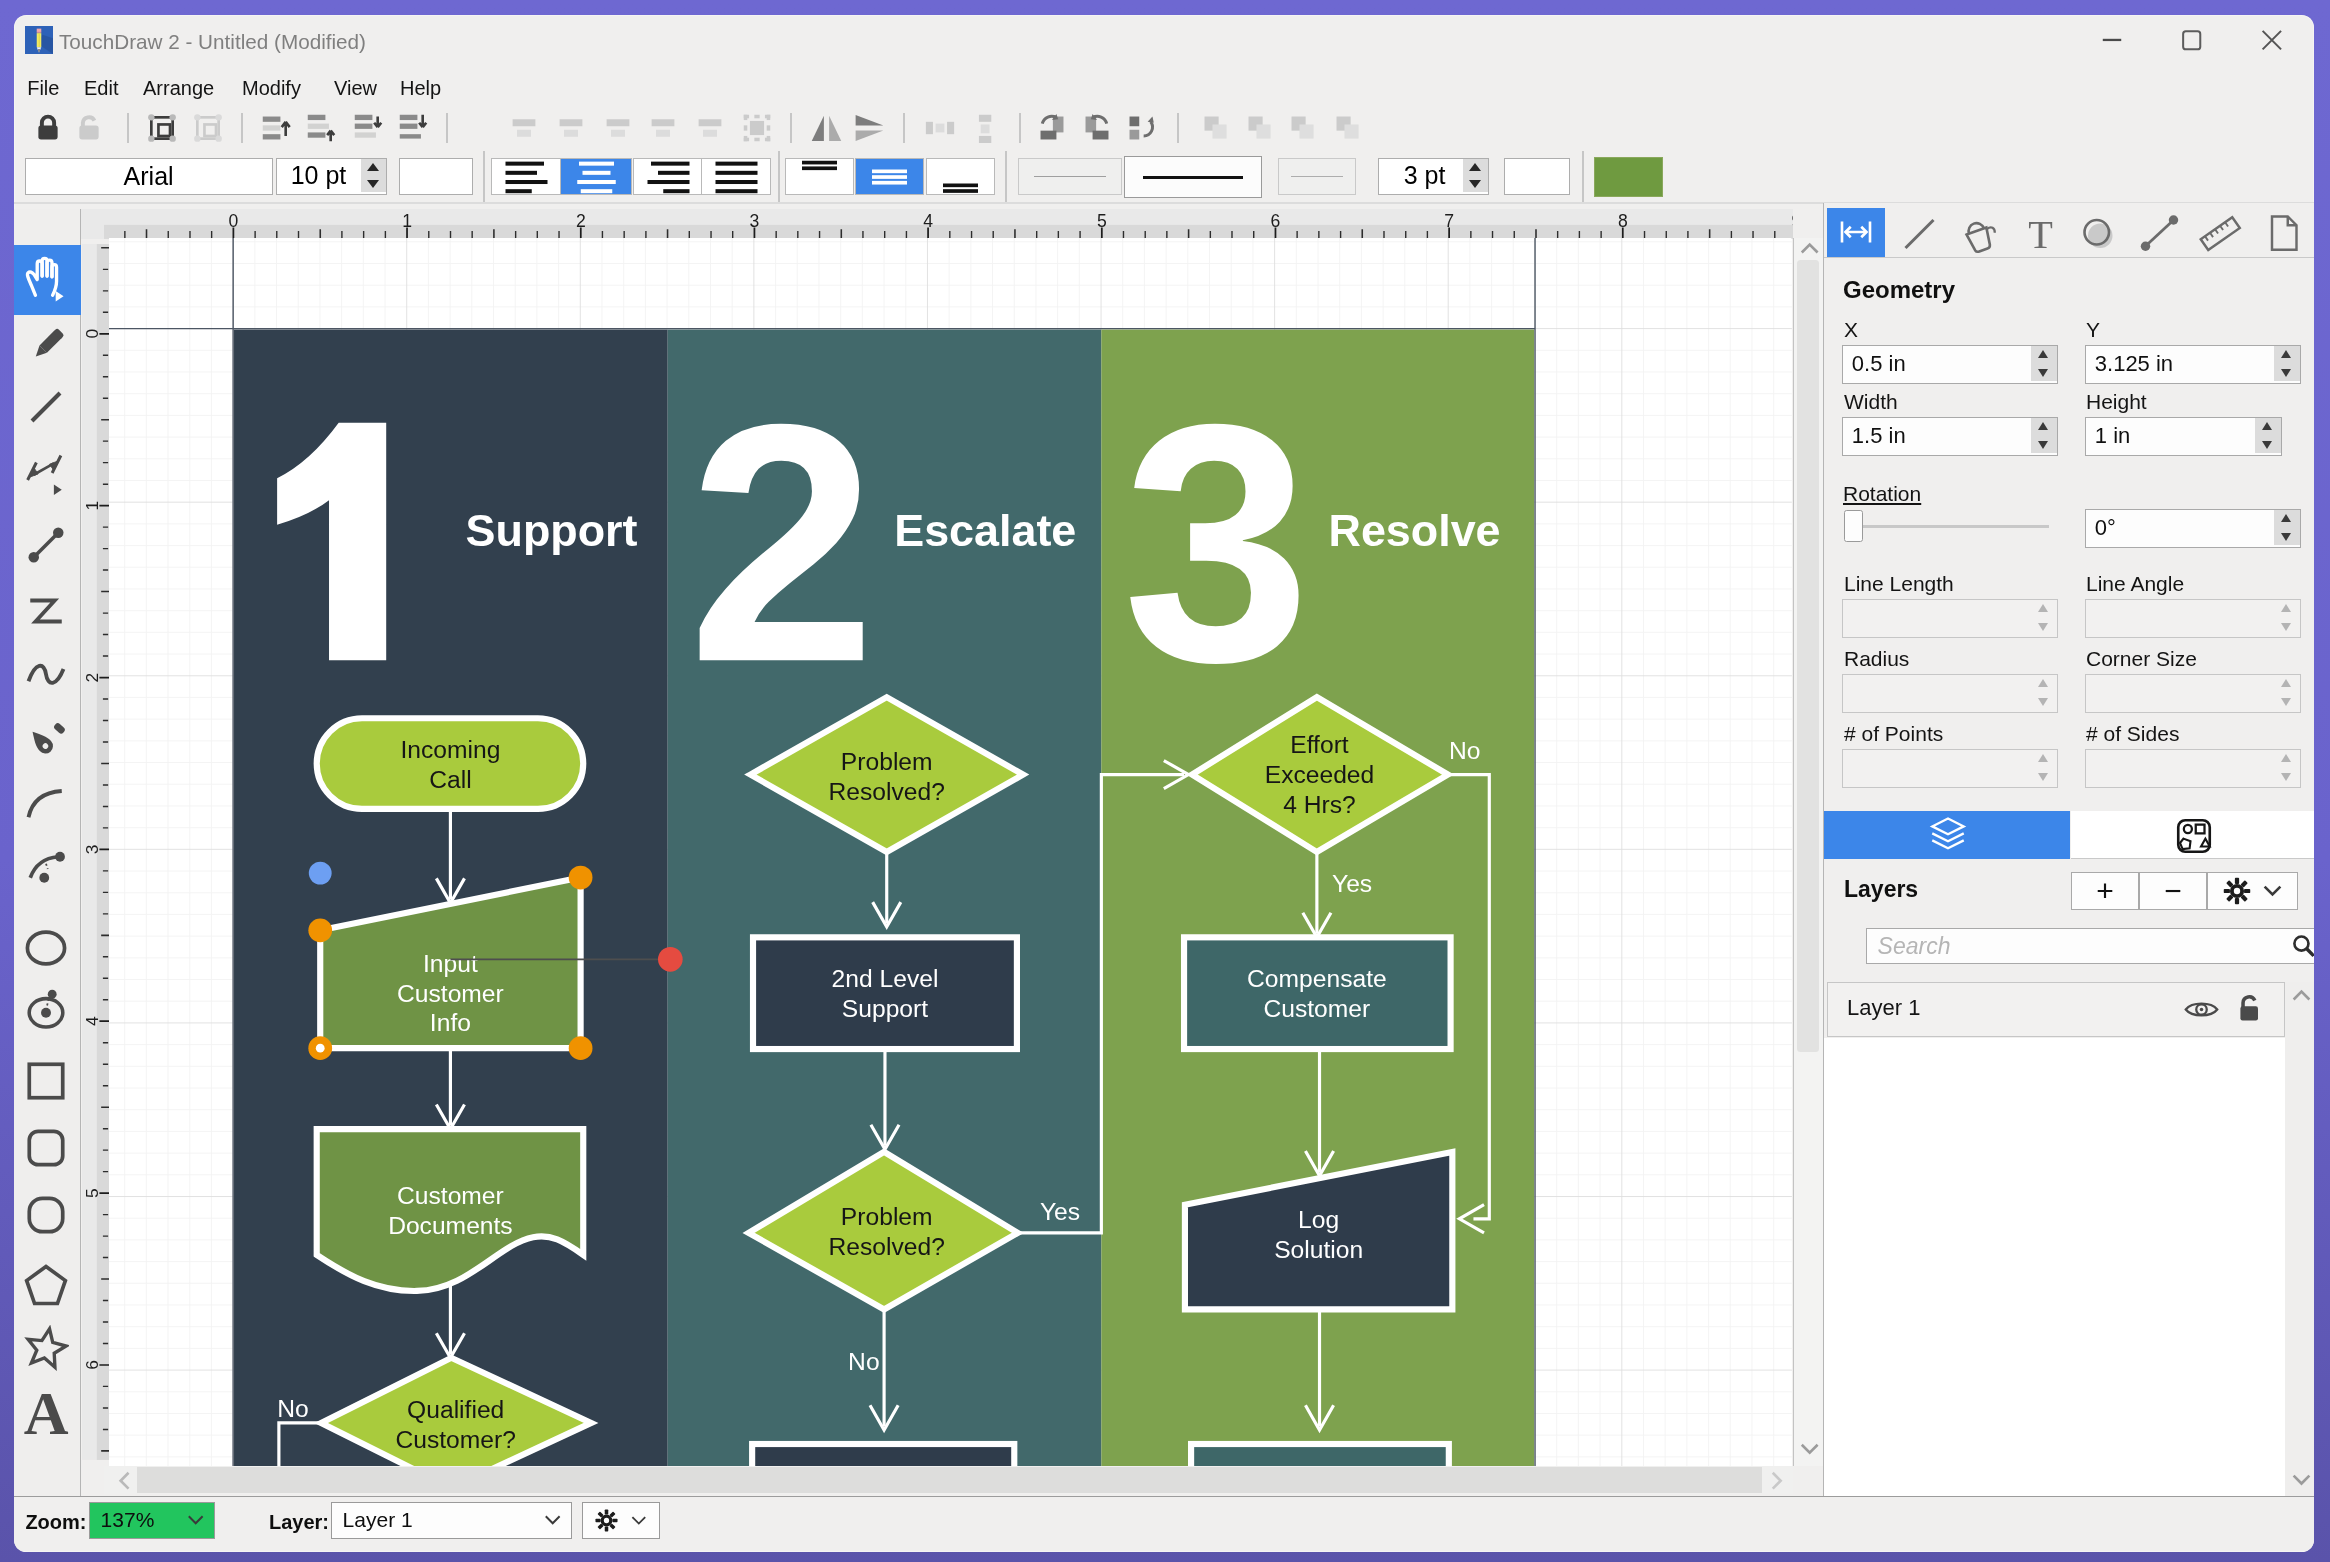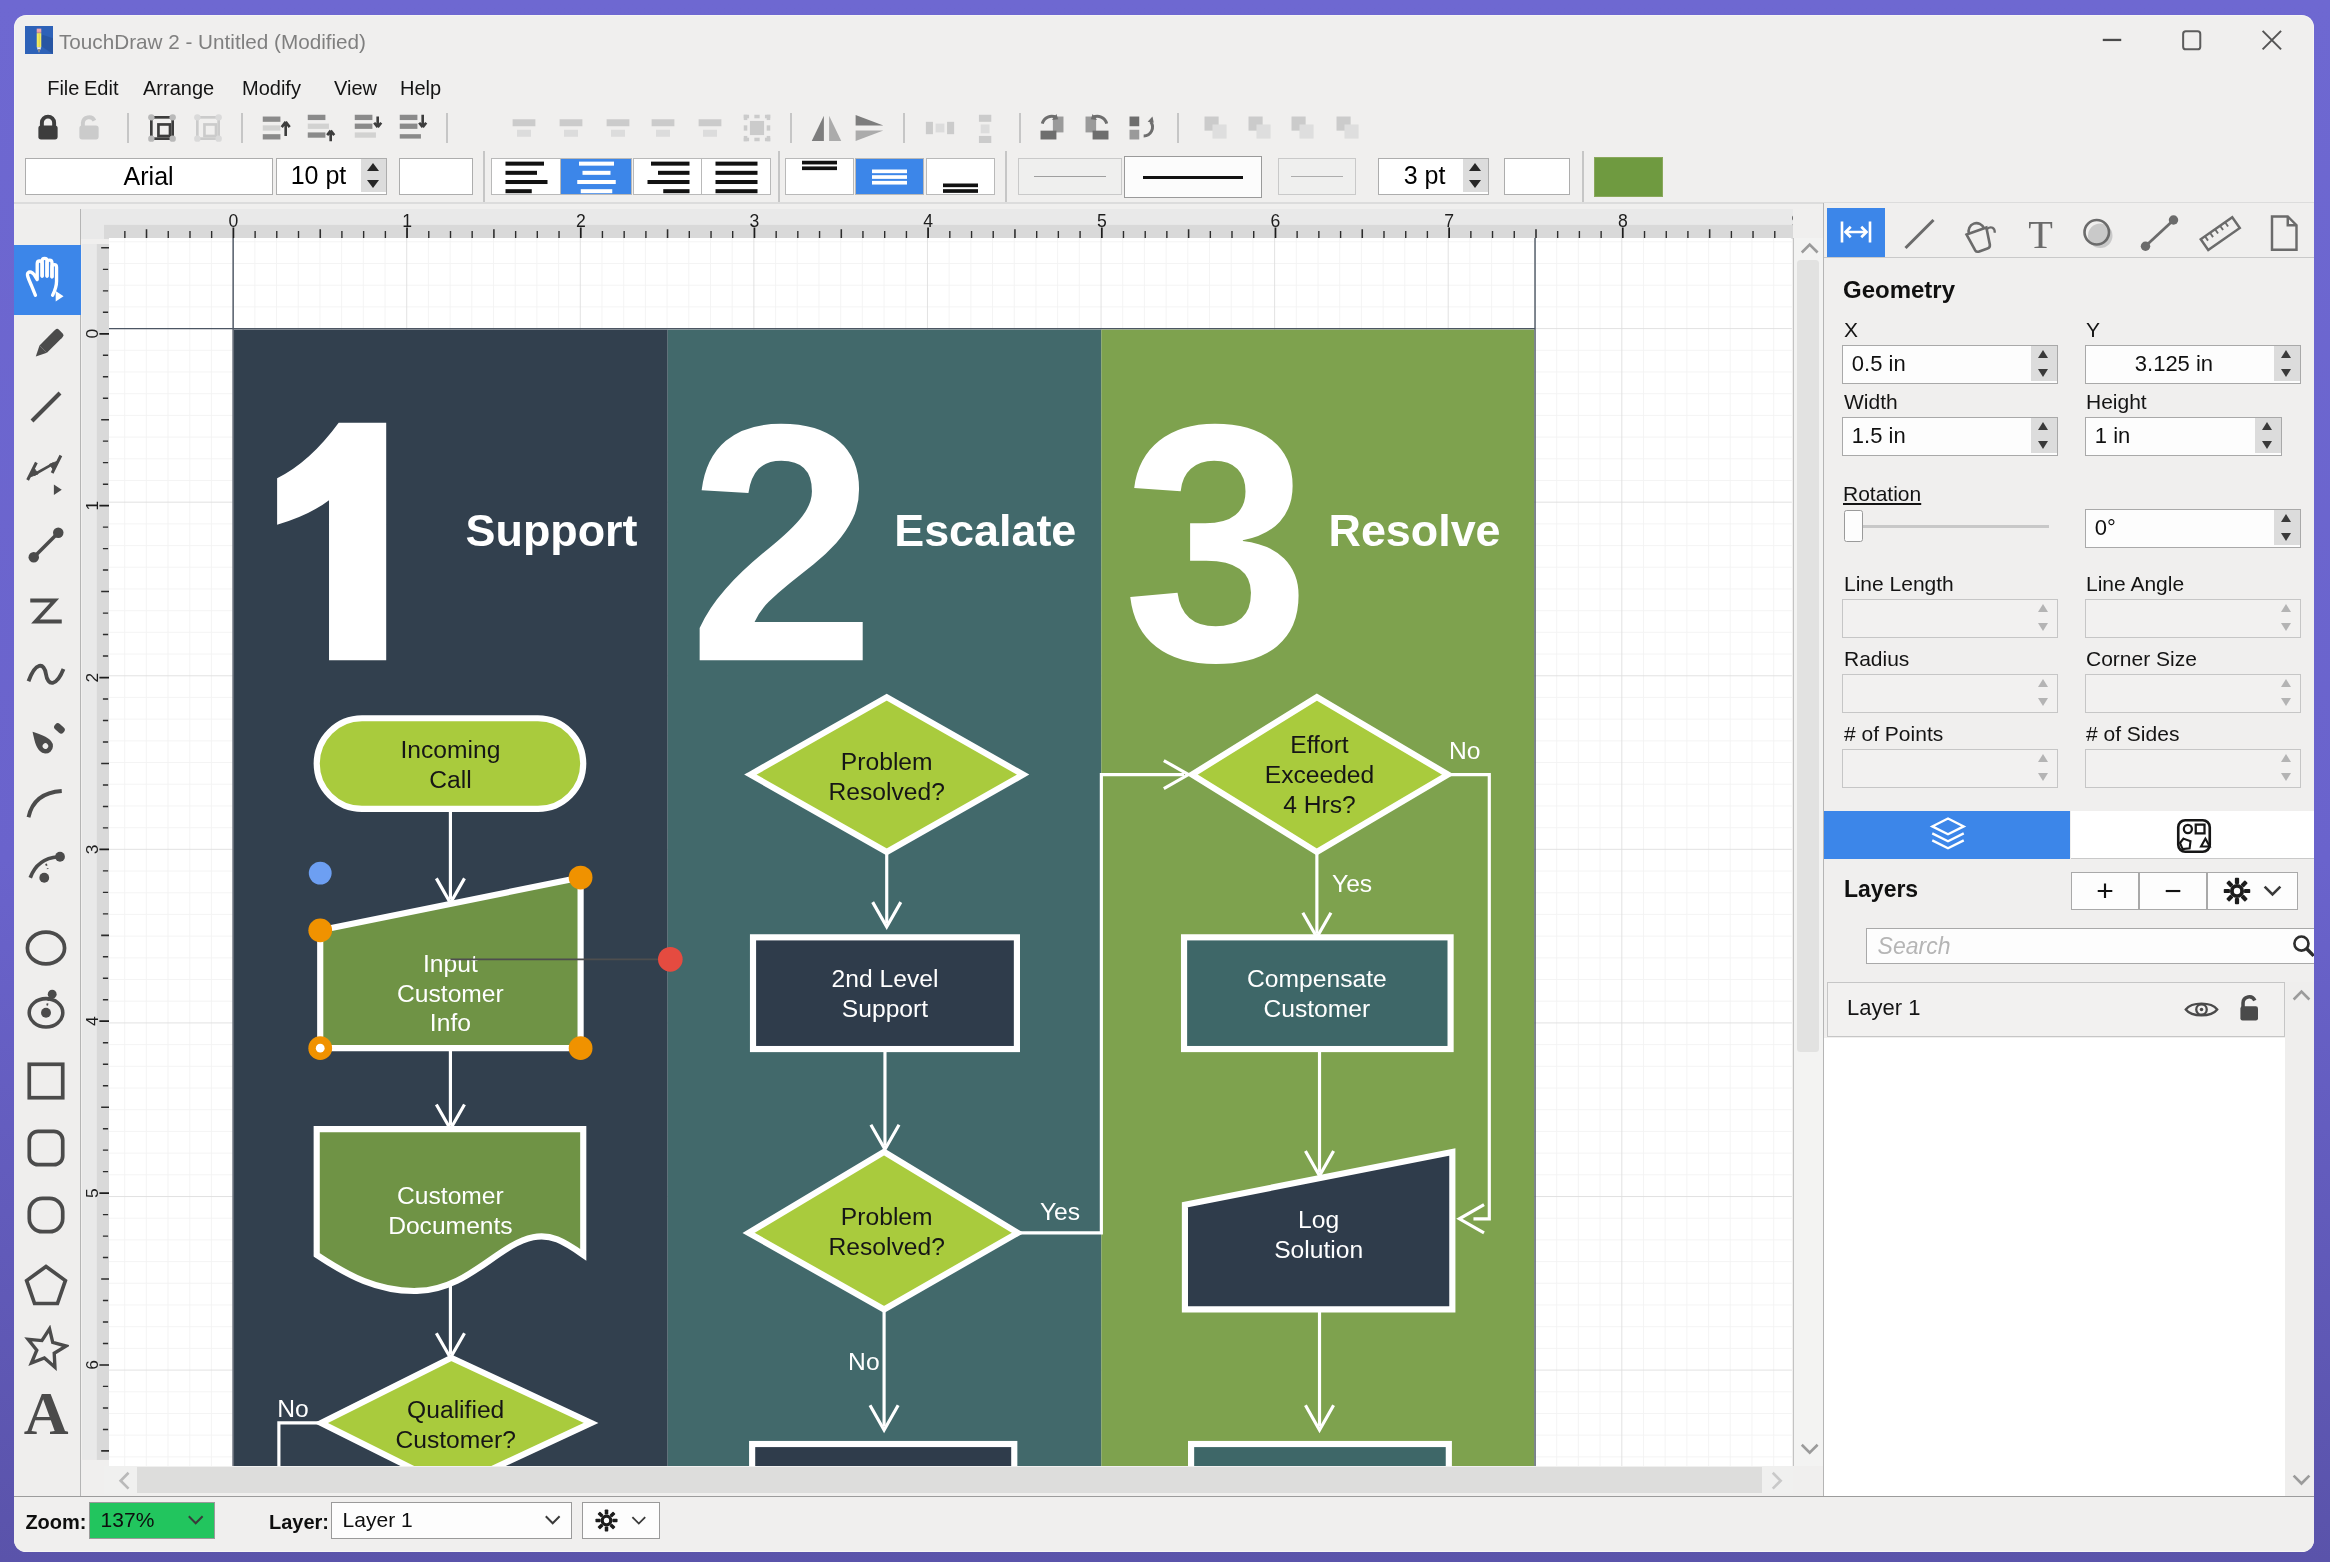--- a/index.html
+++ b/index.html
@@ -18,21 +18,21 @@
 <rect x="15.6" y="8.2" width="1.4" height="16" fill="#e0d64e"></rect>
 <polygon points="13.4,24.2 18.6,24.2 16,30.5" fill="#efefef"></polygon>
 <polygon points="15,26.6 17,26.6 16,30.5" fill="#444"></polygon>
 </svg>
     <div style="position:absolute;left:45px;top:15px;font-size:20.7px;color:#7f7f7f;">TouchDraw 2 - Untitled (Modified)</div>
     <svg style="left:2080px;top:11.4px" width="202" height="30" viewBox="0 0 230 34">
 <rect x="10" y="14.5" width="21" height="2.6" fill="#4a4a4a"></rect>
 <rect x="101.5" y="6" width="19.5" height="20.5" rx="3" fill="none" stroke="#5c5c5c" stroke-width="2.3"></rect>
 <path d="M192,5.5 L213,26.5 M213,5.5 L192,26.5" stroke="#555555" stroke-width="2.3" fill="none"></path>
 </svg>
-    <div style="position:absolute;left:13.2px;top:62px;font-size:20px;color:#141414;margin-left:20px;">File</div>
+    <div style="position:absolute;left:13.2px;top:62px;font-size:20px;color:#141414;">File</div>
     <div style="position:absolute;left:70px;top:62px;font-size:20px;color:#141414;">Edit</div>
     <div style="position:absolute;left:129px;top:62px;font-size:20px;color:#141414;">Arrange</div>
     <div style="position:absolute;left:228px;top:62px;font-size:20px;color:#141414;">Modify</div>
     <div style="position:absolute;left:320px;top:62px;font-size:20px;color:#141414;">View</div>
     <div style="position:absolute;left:386px;top:62px;font-size:20px;color:#141414;">Help</div>
     <svg style="left:20px;top:98px" width="28" height="30" viewBox="0 0 32 34">
       <path d="M9,15 v-4 a7,7 0 0 1 14,0 v4" fill="none" stroke="#3d3d3d" stroke-width="4.5"></path>
       <rect x="5" y="14" width="22" height="16" rx="3" fill="#3d3d3d"></rect>
     </svg>
     <svg style="left:61px;top:98px" width="28" height="30" viewBox="0 0 32 34">
@@ -523,21 +523,21 @@
     <div style="position:absolute;left:1830px;top:303px;font-size:21px;color:#141414;">X</div>
     <div style="left:1828px;top:330px;width:216px;height:39px;background:#fdfdfd;border:1.8px solid #a9a9a9;">
       <div style="position:absolute;left:8.8px;top:0;height:35px;display:flex;align-items:center;font-size:22px;color:#101010;">0.5 in</div>
       <div style="position:absolute;right:0;top:0;width:26.4px;height:35px;background:#dcdcdc;">
         <div style="position:absolute;left:50%;top:11%;margin-left:-5.7px;width:0;height:0;border-left:5.7px solid transparent;border-right:5.7px solid transparent;border-bottom:8px solid #3a3a3a;"></div>
         <div style="position:absolute;left:50%;bottom:11%;margin-left:-5.7px;width:0;height:0;border-left:5.7px solid transparent;border-right:5.7px solid transparent;border-top:8px solid #3a3a3a;"></div>
       </div>
     </div>
     <div style="position:absolute;left:2072px;top:303px;font-size:21px;color:#141414;">Y</div>
     <div style="left:2071px;top:330px;width:216px;height:39px;background:#fdfdfd;border:1.8px solid #a9a9a9;">
-      <div style="position:absolute;left:8.8px;top:0;height:35px;display:flex;align-items:center;font-size:22px;color:#101010;margin-left:40px;">3.125 in</div>
+      <div style="position:absolute;left:8.8px;top:0;height:35px;display:flex;align-items:center;font-size:22px;color:#101010;">3.125 in</div>
       <div style="position:absolute;right:0;top:0;width:26.4px;height:35px;background:#dcdcdc;">
         <div style="position:absolute;left:50%;top:11%;margin-left:-5.7px;width:0;height:0;border-left:5.7px solid transparent;border-right:5.7px solid transparent;border-bottom:8px solid #3a3a3a;"></div>
         <div style="position:absolute;left:50%;bottom:11%;margin-left:-5.7px;width:0;height:0;border-left:5.7px solid transparent;border-right:5.7px solid transparent;border-top:8px solid #3a3a3a;"></div>
       </div>
     </div>
     <div style="position:absolute;left:1830px;top:375px;font-size:21px;color:#141414;">Width</div>
     <div style="left:1828px;top:402px;width:216px;height:39px;background:#fdfdfd;border:1.8px solid #a9a9a9;">
       <div style="position:absolute;left:8.8px;top:0;height:35px;display:flex;align-items:center;font-size:22px;color:#101010;">1.5 in</div>
       <div style="position:absolute;right:0;top:0;width:26.4px;height:35px;background:#dcdcdc;">
         <div style="position:absolute;left:50%;top:11%;margin-left:-5.7px;width:0;height:0;border-left:5.7px solid transparent;border-right:5.7px solid transparent;border-bottom:8px solid #3a3a3a;"></div>

